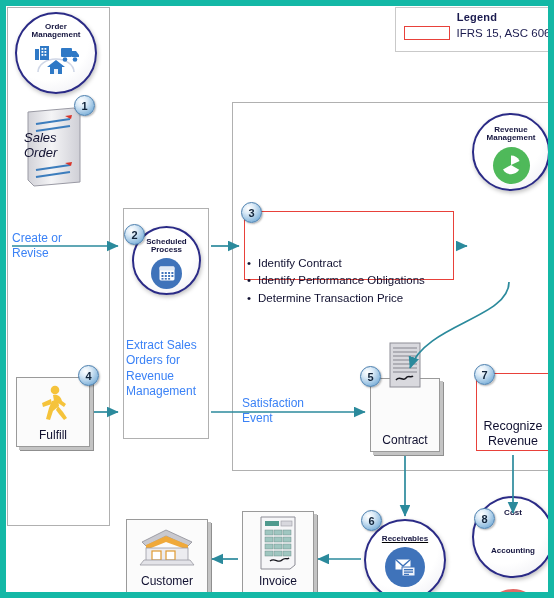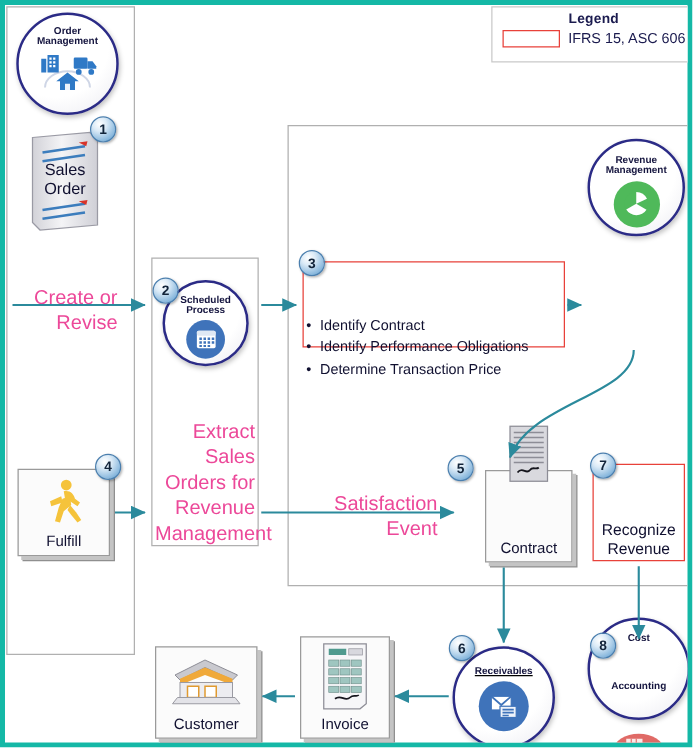--- a/index.html
+++ b/index.html
@@ -1,19 +1,19 @@
 <!DOCTYPE html>
 <html><head>
 <meta charset="utf-8">
 <style>
   html,body{margin:0;padding:0;background:#fff;}
   body{font-family:"Liberation Sans",sans-serif;}
   #canvas{
     position:relative;width:554px;height:598px;background:#ffffff;
-    border:4px solid #14b8a6;box-sizing:border-box;overflow:hidden;
+    border:6px solid #14b8a6;box-sizing:border-box;overflow:hidden;
   }
   .abs{position:absolute;box-sizing:border-box;}
   
   .panel{border:1px solid #b0b0b0;background:transparent;}
   
   #legend{left:389px;top:1px;width:164px;height:45px;border:1px solid #c9c9c9;background:#fff;}
   #legend .lg-title{text-align:center;font-weight:bold;font-size:11px;color:#1b1b4f;padding-top:3px;letter-spacing:.2px;}
   #legend .lg-row{display:flex;align-items:center;justify-content:center;gap:7px;margin-top:3px;}
   #legend .lg-swatch{width:44px;height:12px;border:1.5px solid #e8413a;background:#fff;}
   #legend .lg-text{font-size:11.5px;color:#1b1b4f;}
@@ -32,21 +32,21 @@
   
   .node3d{background:#fbfbfb;border:1px solid #9a9a9a;
     box-shadow:3px 3px 0 0 #c4c4c4, 4px 4px 0 0 #8f8f8f;
     display:flex;flex-direction:column;align-items:center;justify-content:flex-end;}
   .node3d .nlabel{font-size:12px;color:#101030;padding-bottom:4px;}
   
   .boxblack{border:1.6px solid #333;background:#fff;display:flex;align-items:center;justify-content:center;}
   .boxred{border:1.6px solid #e8413a;background:#fff;display:flex;align-items:flex-end;justify-content:center;}
   .boxtxt{font-size:12.5px;color:#101030;text-align:center;line-height:1.25;}
   
-  .ftext{font-size:16px;color:#ec4899;text-align:right;line-height:1.28;}
+  .ftext{font-size:12px;color:#3b82f6;text-align:left;line-height:1.28;}
   
   #bullets{left:238px;top:205px;width:210px;height:60px;margin-top:36px;}
   #bullets ul{margin:0;padding:0 0 0 14px;list-style:none;}
   #bullets li{font-size:11.5px;color:#101030;line-height:1.52;position:relative;white-space:nowrap;}
   #bullets li:before{content:"\2022";position:absolute;left:-11px;top:0;color:#101030;}
   svg.ov{position:absolute;left:0;top:0;width:554px;height:598px;pointer-events:none;}
 </style>
 </head>
 <body>
 
@@ -107,21 +107,21 @@
         <path d="M12 18 L46 13"></path>
           <path d="M12 25 L46 20"></path>
           <path d="M12 64 L46 59"></path>
           <path d="M12 71 L46 66"></path>
       </g>
       <g fill="#d8342a">
           <path d="M41 10 l7 -1 l-1 4 z"></path>
           <path d="M41 57 l7 -1 l-1 4 z"></path>
         </g>
     </svg>
-    <div class="abs" style="left:0;top:24px;width:60px;text-align:center;">
+    <div class="abs" style="left:0;top:24px;width:60px;text-align:left;font-style:italic;">
       <div style="font-size:13px;color:#101030;">Sales</div>
       <div style="font-size:13px;color:#101030;">Order</div>
     </div>
   </div>
   <div class="abs badge" style="left:68px;top:89px;">1</div>
 
   <div class="abs ftext" style="left:6px;top:225px;width:84px;">
     <div>Create or</div>
     <div>Revise</div>
   </div>
@@ -185,21 +185,21 @@
           <path d="M17 17 l6 -2 1 7 -6 5 -3 9 -4 -1 3 -11 z"></path>
           <path d="M23 22 l5 6 4 6 -3 2 -5 -6 -3 -4 z"></path>
           <path d="M17 20 l-9 3 -1 -4 9 -4 z"></path>
         </g>
       </svg>
     </div>
     <div class="nlabel">Fulfill</div>
   </div>
   <div class="abs badge" style="left:72px;top:359px;">4</div>
 
-  <div class="abs node3d" style="left:384px;top:372px;width:70px;height:74px;gap:44px;">
+  <div class="abs node3d" style="left:364px;top:372px;width:70px;height:74px;gap:44px;">
     <div style="flex:1;display:flex;align-items:center;justify-content:center;padding-top:3px;">
       <svg width="38" height="48" viewBox="0 0 38 48">
         <rect x="4" y="2" width="30" height="44" fill="#d9d9de" stroke="#8d8d96" stroke-width="1"></rect>
         <g stroke="#8d8d96" stroke-width="1.1">
           <path d="M7 7 h24"></path>
             <path d="M7 11 h24"></path>
             <path d="M7 15 h24"></path>
             <path d="M7 19 h24"></path>
           <path d="M7 23 h24"></path>
             <path d="M7 27 h24"></path>

